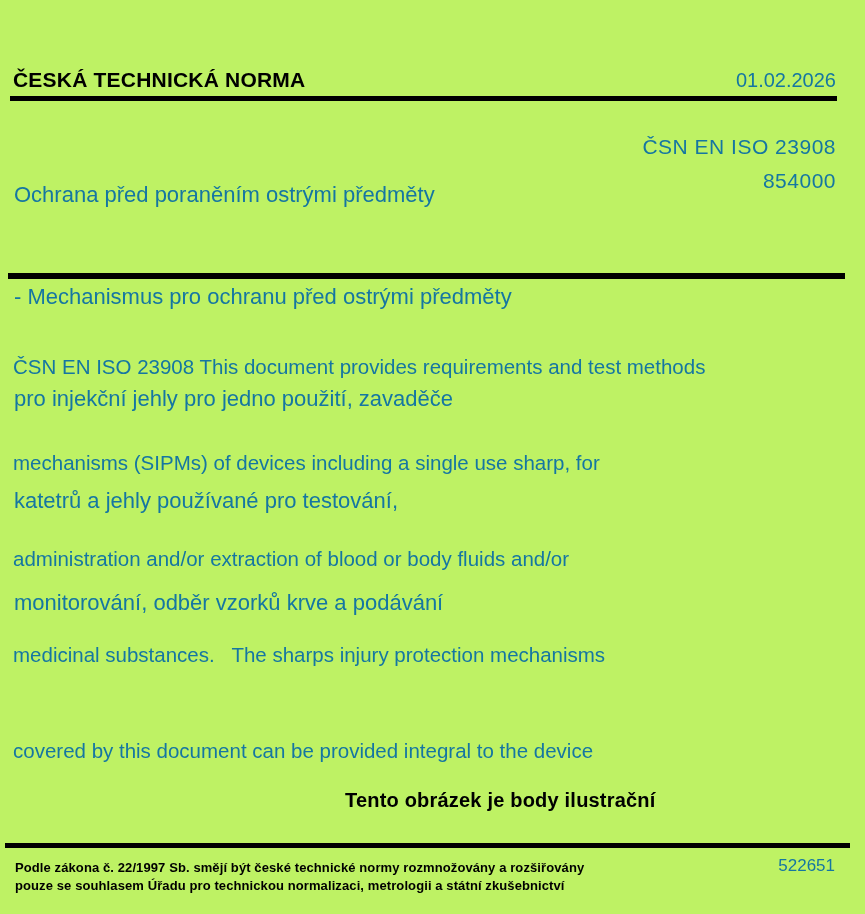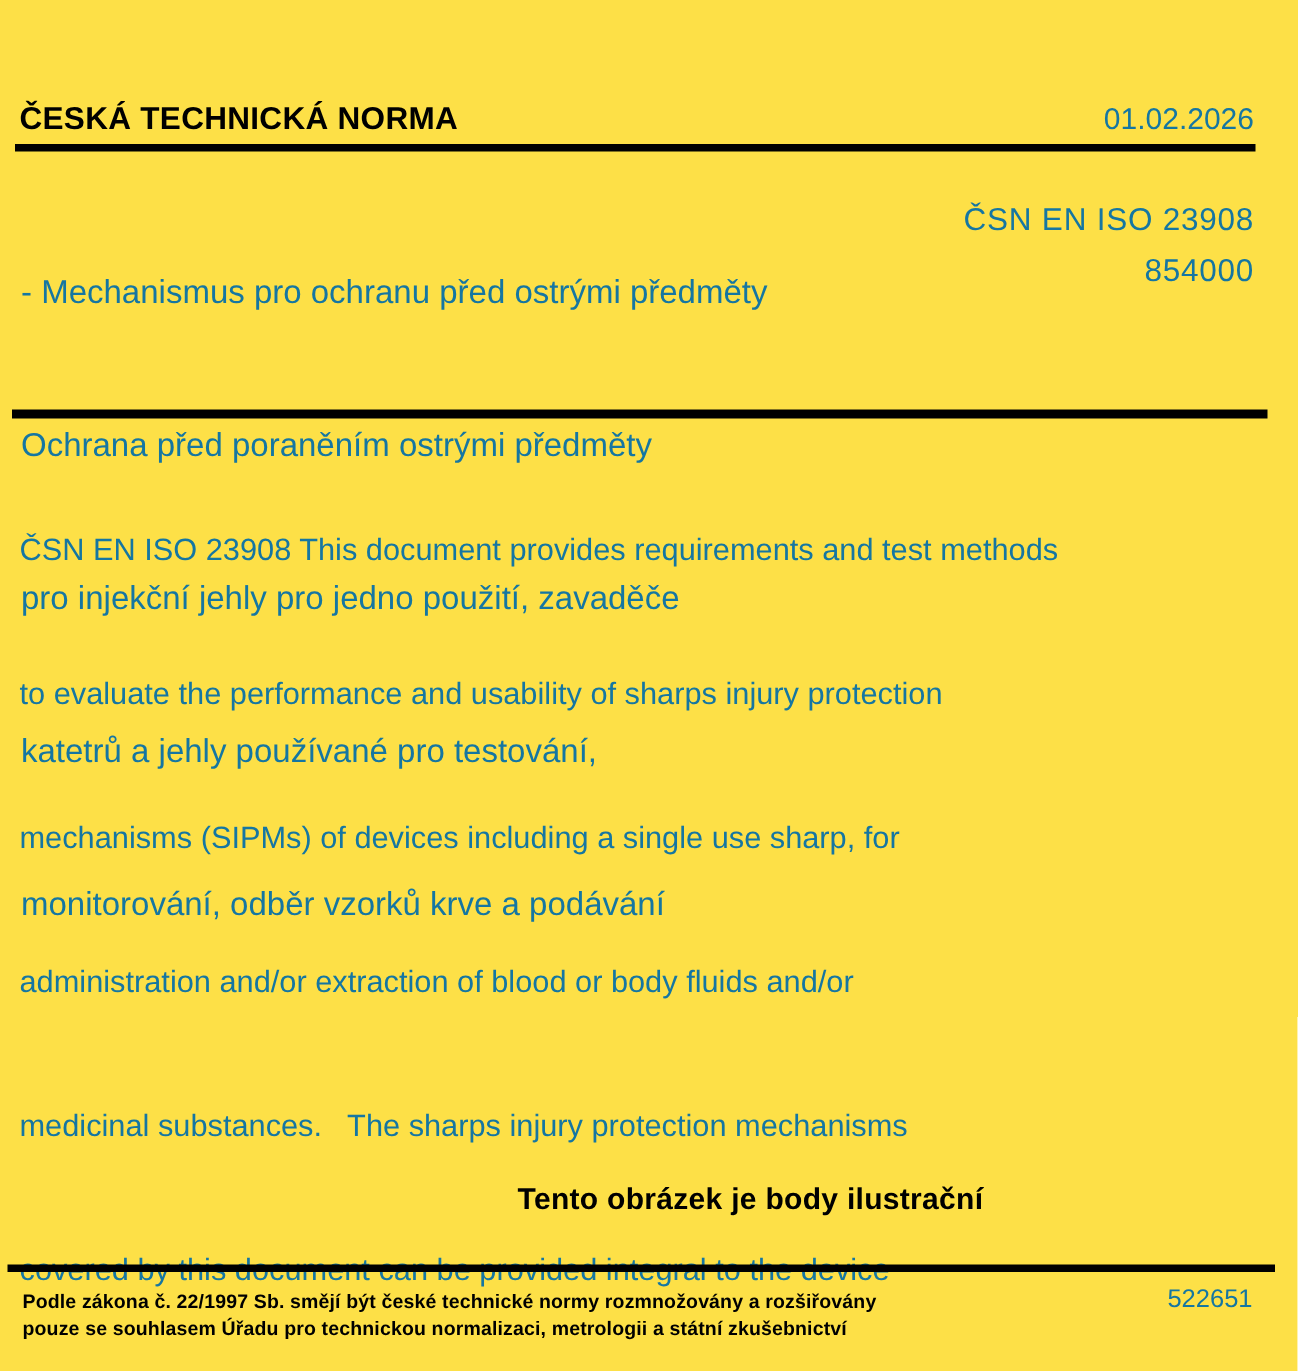--- a/index.html
+++ b/index.html
@@ -1,20 +1,20 @@
 <!DOCTYPE html>
 <html style="--accent: #1576A2;"><head>
 <meta charset="utf-8">
 <style>
   html, body { margin: 0; padding: 0; background: #ffffff; }
   .page {
     position: relative;
     width: 865px;
     height: 914px;
-    background: #fde047;
+    background: #bef264;
     font-family: "Liberation Sans", sans-serif;
     color: #000000;
     overflow: hidden;
   }
   .accent { color: var(--accent, #1576A2); }
 
   .header-row {
     position: absolute;
     top: 68px; left: 13px; right: 29px;
     display: flex;
@@ -77,37 +77,36 @@
 
   <div class="header-row">
     <div class="header-title">ČESKÁ TECHNICKÁ NORMA</div>
     <div class="header-date accent">01.02.2026</div>
   </div>
 
   <div class="rule rule-1"></div>
 
   <div class="title-block">
     <div class="title-left accent">
+      <div>Ochrana před poraněním ostrými předměty</div>
       <div>- Mechanismus pro ochranu před ostrými předměty</div>
-      <div>Ochrana před poraněním ostrými předměty</div>
       <div>pro injekční jehly pro jedno použití, zavaděče</div>
       <div>katetrů a jehly používané pro testování,</div>
       <div>monitorování, odběr vzorků krve a podávání</div>
     </div>
     <div class="title-right accent">
       <div>ČSN EN ISO 23908</div>
       <div>854000</div>
     </div>
   </div>
 
   <div class="rule rule-2"></div>
 
   <div class="abstract accent">
     <div>ČSN EN ISO 23908 This document provides requirements and test methods</div>
-    <div>to evaluate the performance and usability of sharps injury protection</div>
     <div>mechanisms (SIPMs) of devices including a single use sharp, for</div>
     <div>administration and/or extraction of blood or body fluids and/or</div>
     <div>medicinal substances.   The sharps injury protection mechanisms</div>
     <div>covered by this document can be provided integral to the device</div>
     
     
     
     
     
     

